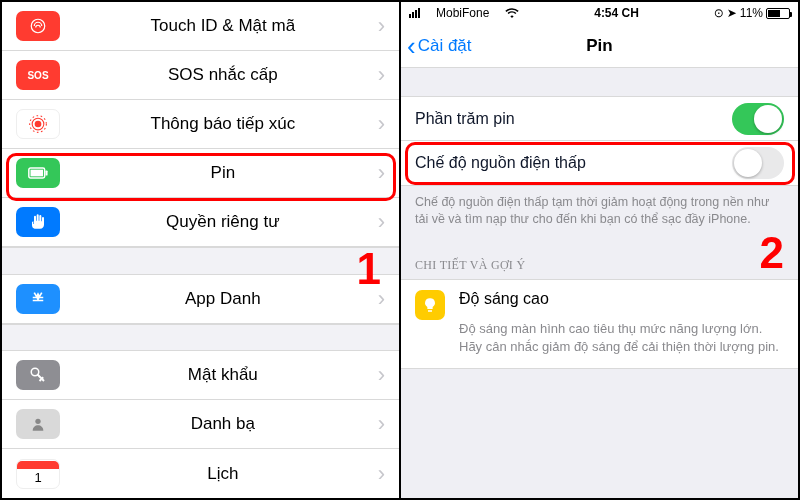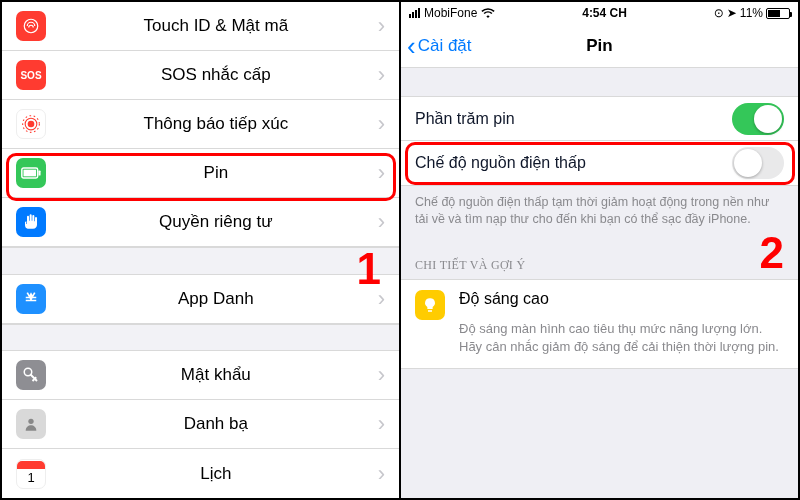--- a/index.html
+++ b/index.html
@@ -1,28 +1,28 @@
 <!DOCTYPE html>
 <html><head>
 <meta charset="utf-8">
 <style>
 * { margin: 0; padding: 0; box-sizing: border-box; }
 body { font-family: -apple-system, "Helvetica Neue", Arial, sans-serif; background: #fff; }
 .container { display: flex; width: 800px; height: 500px; border: 2px solid #000; }
 .pane { flex: 1; display: flex; flex-direction: column; background: #fff; position: relative; overflow: hidden; }
 .pane-left { border-right: 2px solid #000; }
 .row { display: flex; align-items: center; height: 50px; padding: 0 14px 0 14px; border-bottom: 1px solid #d9d9d9; background: #fff; position: relative; }
-.row .icon-box { width: 30px; height: 30px; border-radius: 7px; display: flex; align-items: center; justify-content: center; margin-right: 14px; flex-shrink: 0; }
+.row .icon-box { width: 44px; height: 30px; border-radius: 7px; display: flex; align-items: center; justify-content: center; margin-right: 14px; flex-shrink: 0; }
 .row .label { font-size: 17px; color: #000; flex: 1; text-align: center; }
 .row .chev { color: #c7c7cc; font-size: 22px; margin-left: 6px; }
 .gap { height: 28px; background: #f2f2f6; border-bottom: 1px solid #d9d9d9; border-top: 1px solid #d9d9d9; }
 .highlight { position: absolute; border: 3px solid #ff0000; border-radius: 10px; pointer-events: none; }
 .stepnum { position: absolute; color: #ff0000; font-size: 44px; font-weight: 700; }
 .status { display: flex; align-items: center; height: 22px; font-size: 12px; padding: 0 8px; }
-.status .sb-left { display: flex; align-items: center; gap: 4px; }
+.status .sb-left { display: flex; align-items: center; gap: 16px; }
 .status .sb-center { flex: 1; text-align: center; font-weight: 600; }
 .status .sb-right { display: flex; align-items: center; gap: 3px; }
 .navbar { display: flex; align-items: center; height: 44px; border-bottom: 1px solid #d9d9d9; position: relative; }
 .navbar .back { color: #007aff; font-size: 17px; padding-left: 6px; display: flex; align-items: center; }
 .navbar .title { position: absolute; left: 0; right: 0; text-align: center; font-size: 17px; font-weight: 600; pointer-events: none; }
 .scroll { flex: 1; background: #efeff4; overflow: hidden; }
 .group { background: #fff; }
 .setting-row { display: flex; align-items: center; height: 45px; padding: 0 14px; border-bottom: 1px solid #d9d9d9; background: #fff; }
 .setting-row .sl { font-size: 16px; color: #0f172a; flex: 1; }
 .toggle { width: 52px; height: 32px; border-radius: 16px; position: relative; }

